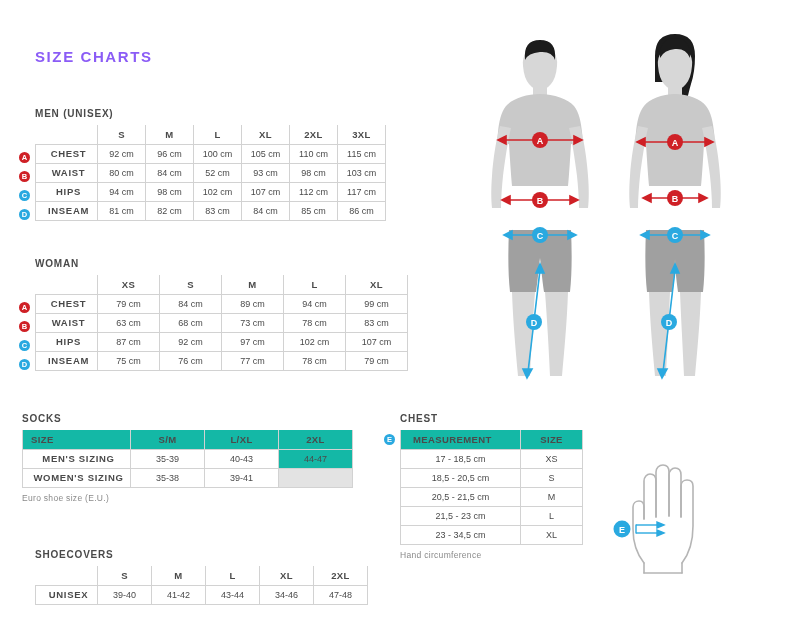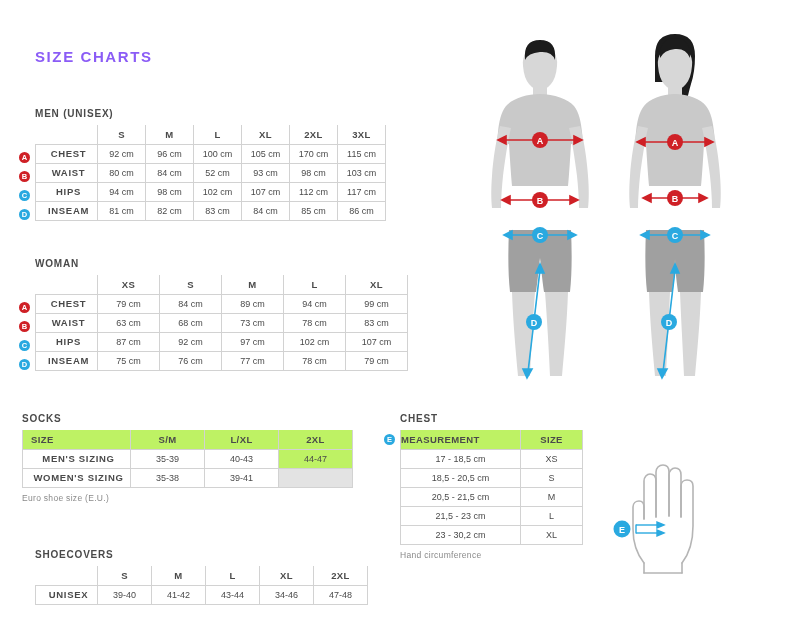--- a/index.html
+++ b/index.html
@@ -63,21 +63,21 @@
     border-top: none;
     background: #fff;
   }
   table.chart td.rowlab {
     text-align: center;
     font-weight: bold;
     letter-spacing: 0.7px;
     font-size: 9.5px;
     padding-left: 8px;
   }
-  .shaded { background: #bef264; }
+  .shaded { background: #14b8a6; }
   .shaded-dark { background: #e3e3e3; }
 
   
   .badge {
     width: 11px; height: 11px;
     border-radius: 50%;
     color: #fff;
     font-size: 7.5px;
     font-weight: bold;
     line-height: 11px;
@@ -131,21 +131,21 @@
               <th style="width: 48px;">3XL</th>
             </tr>
           </thead>
           <tbody>
             <tr>
               <td class="rowlab">CHEST</td>
               <td>92 cm</td>
               <td>96 cm</td>
               <td>100 cm</td>
               <td>105 cm</td>
-              <td>170 cm</td>
+              <td>110 cm</td>
               <td>115 cm</td>
             </tr>
             <tr>
               <td class="rowlab">WAIST</td>
               <td>80 cm</td>
               <td>84 cm</td>
               <td>52 cm</td>
               <td>93 cm</td>
               <td>98 cm</td>
               <td>103 cm</td>
@@ -288,21 +288,21 @@
 
   <div id="gloves-block">
     <div class="section-label">CHEST</div>
     <div style="position:relative;">
       <div class="gutter" style="left:-16px; top:4px;">
         <span class="badge blue">E</span>
       </div>
       <table class="chart" id="gloves-table">
           <thead>
             <tr>
-              <th class="shaded" style="width: 120px; text-align: left; padding-left: 0;">MEASUREMENT</th>
+              <th class="shaded" style="width: 120px; text-align: left; padding-left: 12px;">MEASUREMENT</th>
               <th class="shaded" style="width: 62px;">SIZE</th>
             </tr>
           </thead>
           <tbody>
             <tr>
               <td>17 - 18,5 cm</td>
               <td>XS</td>
             </tr>
             <tr>
               <td>18,5 - 20,5 cm</td>
@@ -310,21 +310,21 @@
             </tr>
             <tr>
               <td>20,5 - 21,5 cm</td>
               <td>M</td>
             </tr>
             <tr>
               <td>21,5 - 23 cm</td>
               <td>L</td>
             </tr>
             <tr>
-              <td>23 - 30,2 cm</td>
+              <td>23 - 34,5 cm</td>
               <td>XL</td>
             </tr>
           </tbody>
         </table>
     </div>
     <div class="sub-note">Hand circumference</div>
   </div>
 
   <div class="figures">
     <svg width="300" height="375" viewBox="0 0 300 375">

